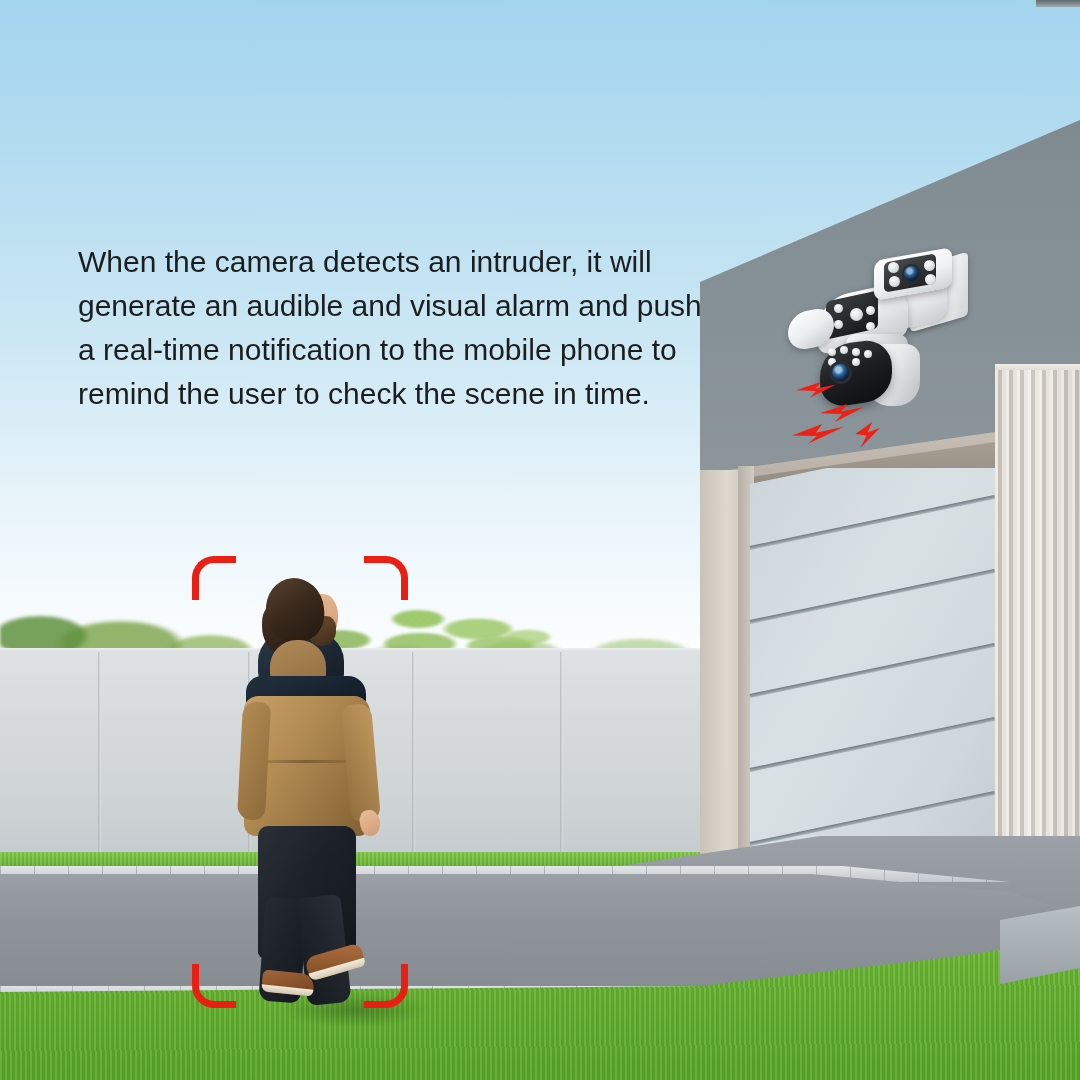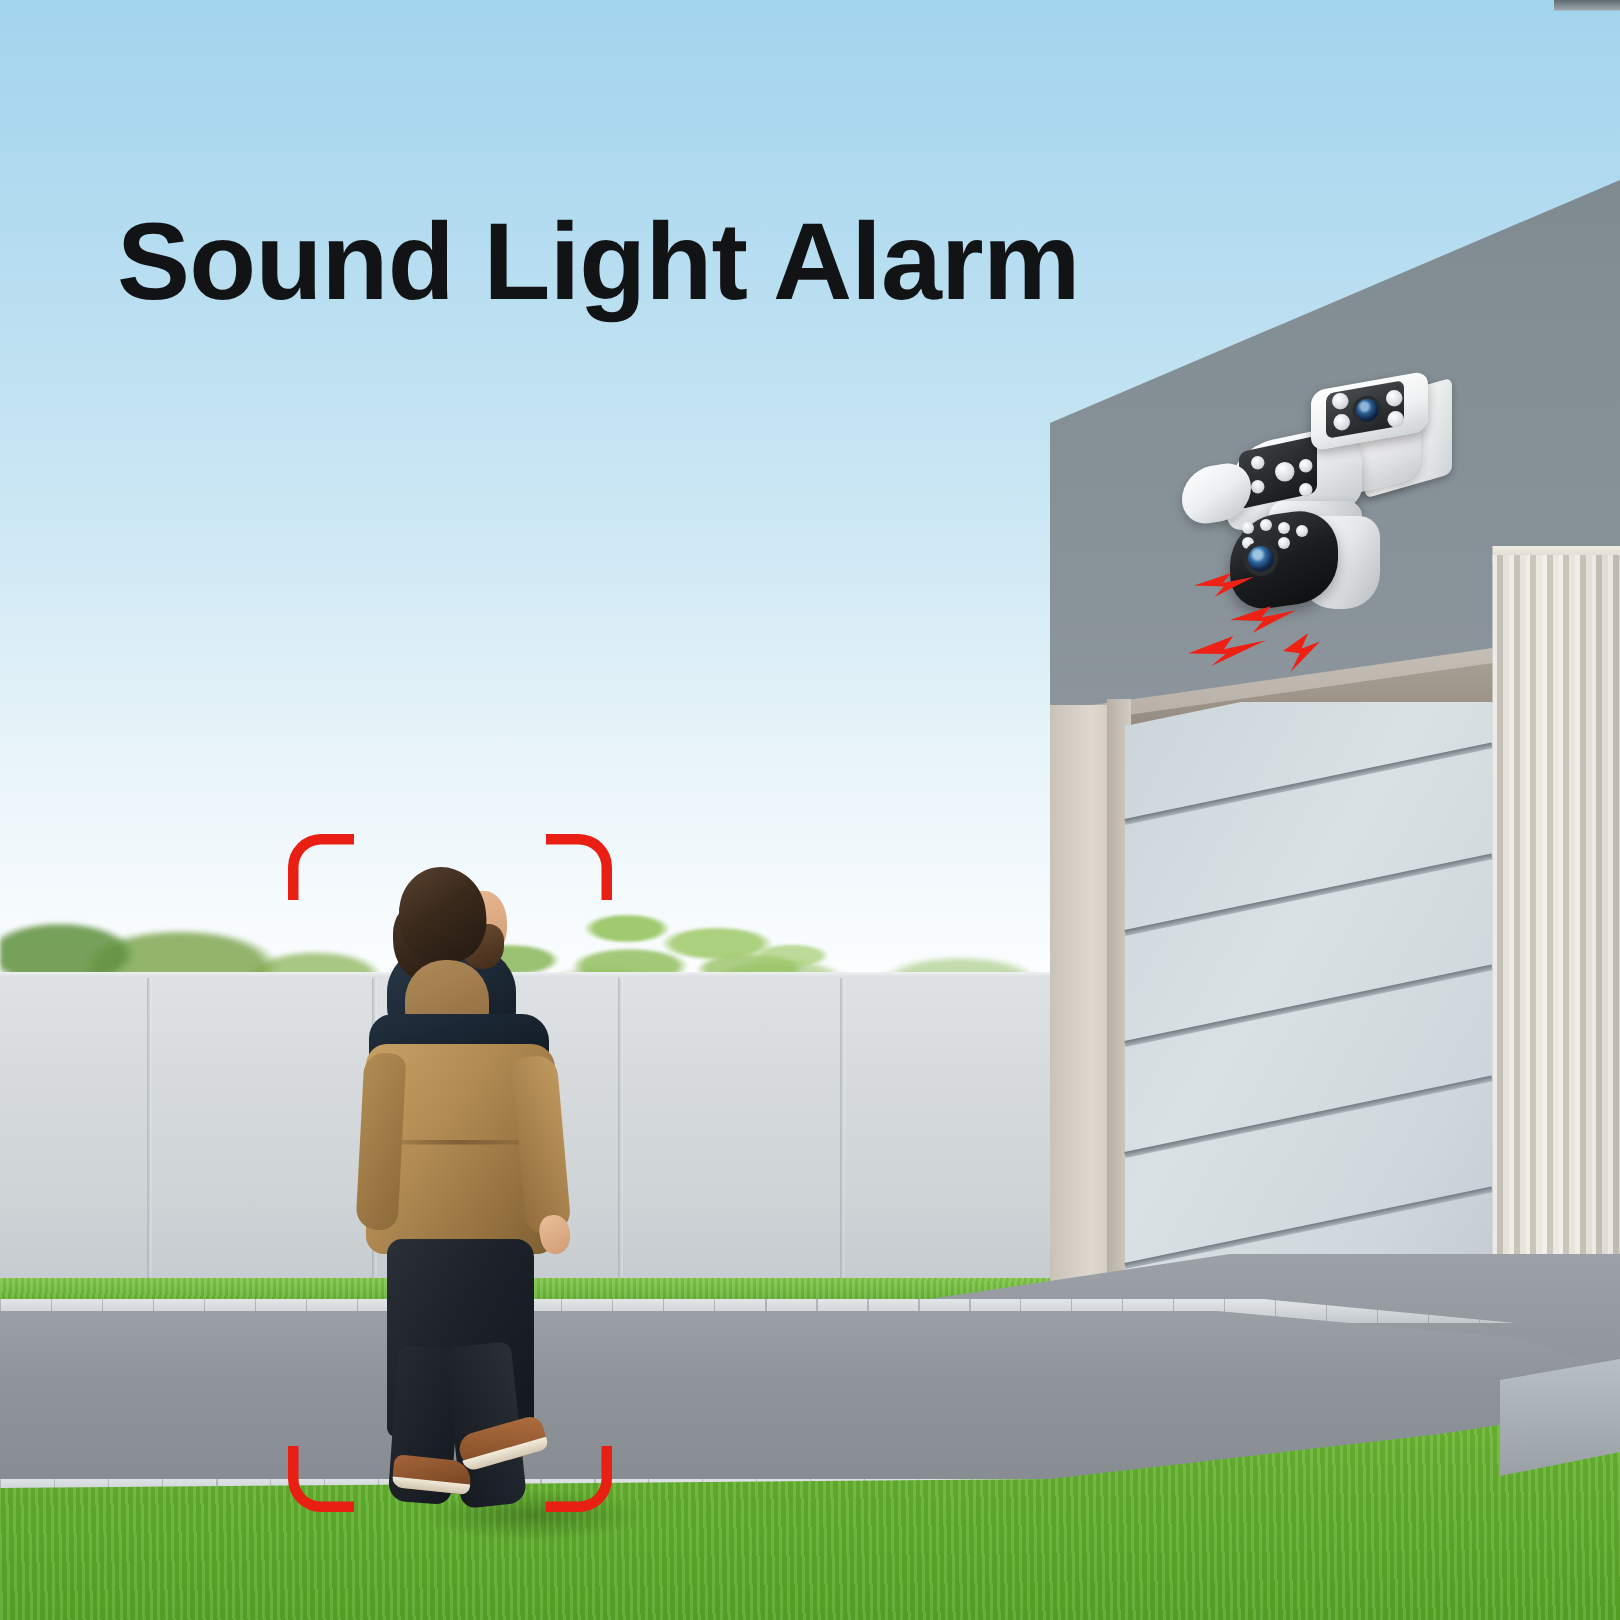--- a/index.html
+++ b/index.html
@@ -475,15 +475,15 @@
     <div class="shoe-r"></div>
   </div>
 
   <div class="det">
     <span class="tl"></span>
     <span class="tr"></span>
     <span class="bl"></span>
     <span class="br"></span>
   </div>
 
-  <div class="headline">Sound Light Alarm</div>
+  <div class="body-copy">When the camera detects an intruder, it will generate an audible and visual alarm and push a real-time notification to the mobile phone to remind the user to check the scene in time.</div>
 
 </div>
 
 </body></html>

